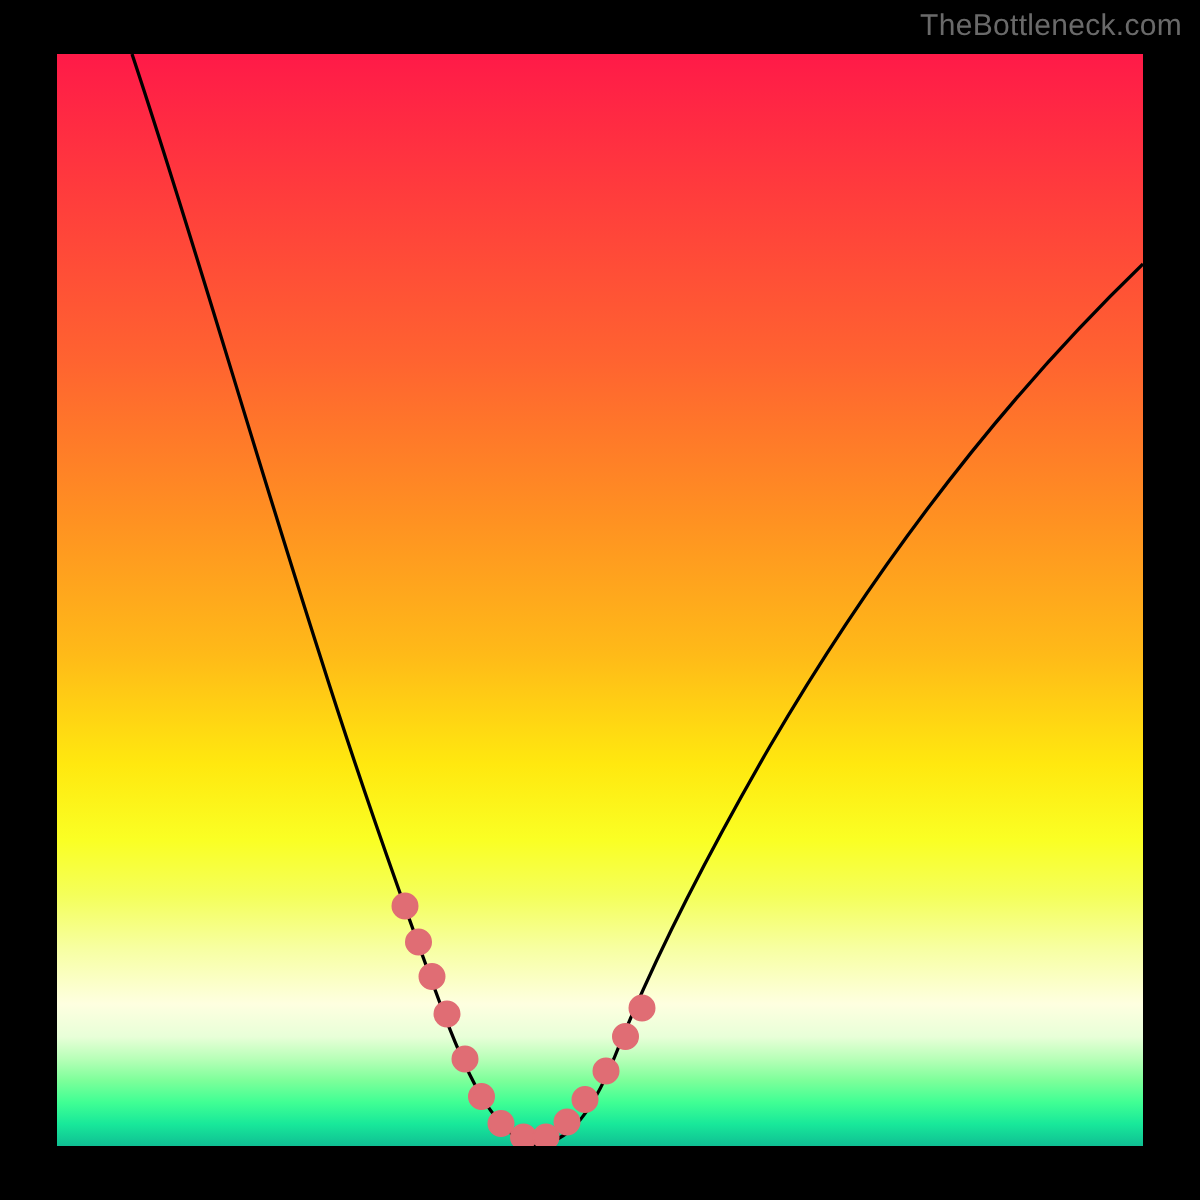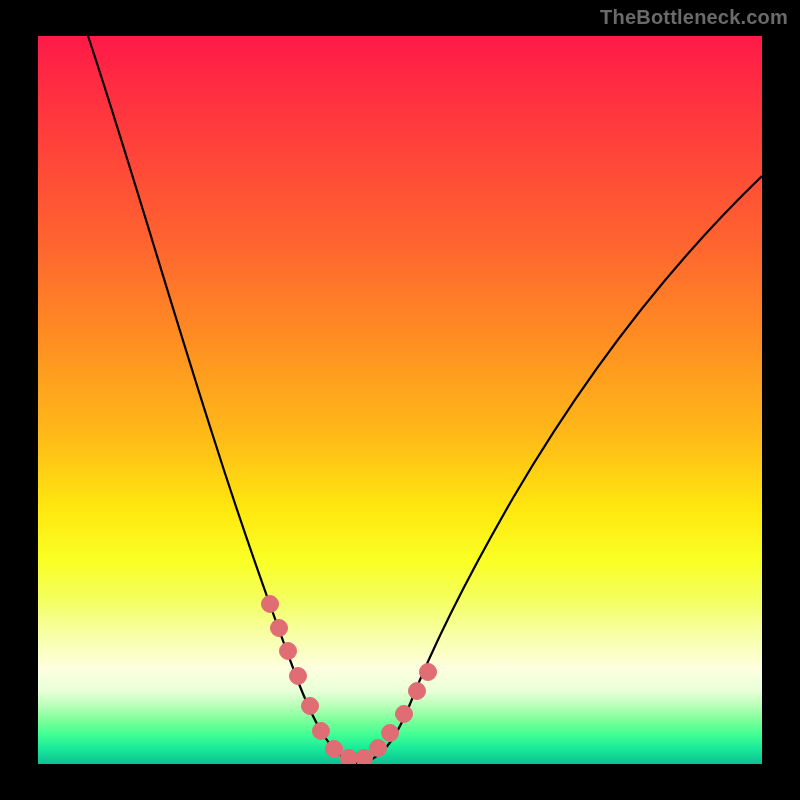--- a/index.html
+++ b/index.html
@@ -44,21 +44,21 @@
       #18e89a 98%,
       #0fbf93 100%
     );
   }
   .watermark {
     position: absolute;
     top: 6px;
     right: 12px;
     color: #6a6a6a;
     font-size: 20px;
-    font-weight: 700;
+    font-weight: 400;
     letter-spacing: 0.2px;
     margin-left: 17px;
   }
   svg.curve {
     position: absolute;
     left: 0;
     top: 0;
   }
 </style>
 </head>

